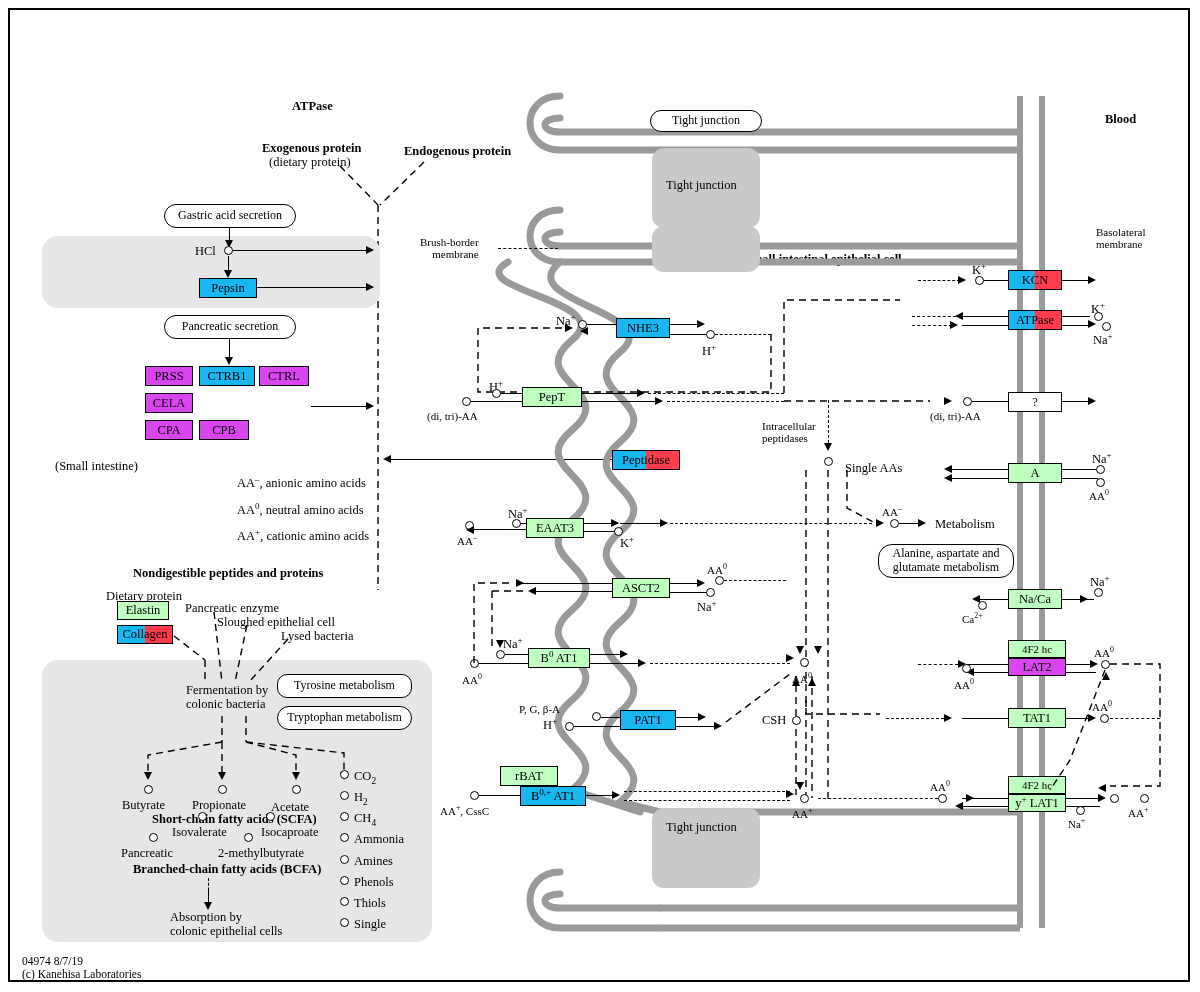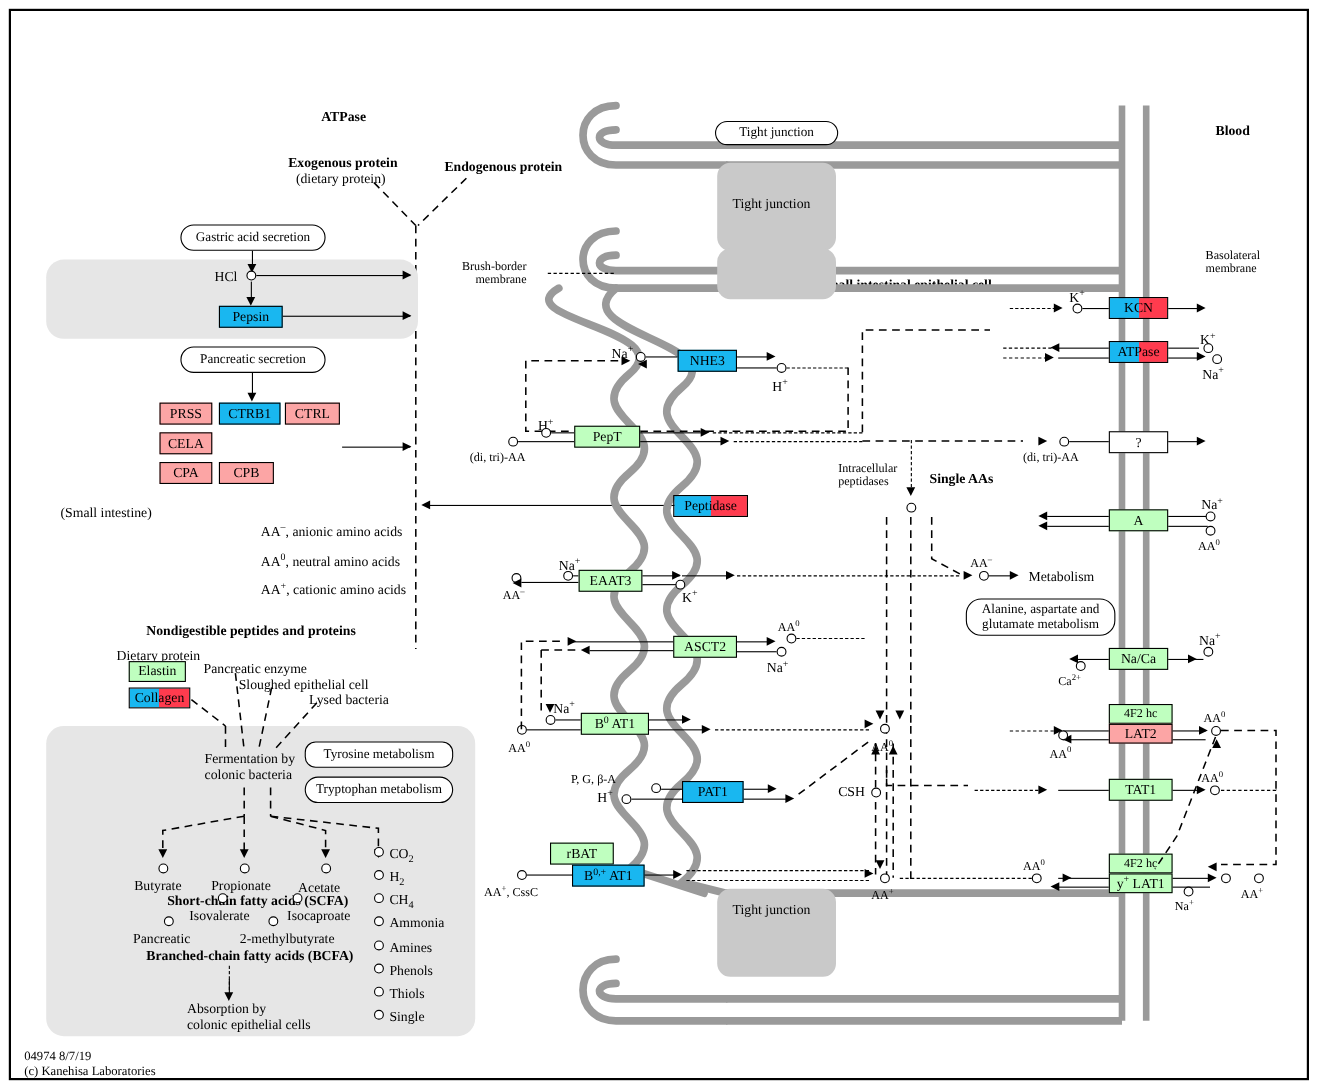--- a/index.html
+++ b/index.html
@@ -14,21 +14,21 @@
   #title-box{position:absolute;left:45px;top:52px;width:320px;height:28px;border:2px solid #000;background:#fff;box-sizing:border-box;}
   #title-box .t{position:absolute;left:0;top:5px;width:100%;text-align:center;font-size:14.5px;letter-spacing:1.6px;}
   
   .maplink{position:absolute;border:1.6px solid #000;border-radius:14px;background:#fff;box-sizing:border-box;
            display:flex;align-items:center;justify-content:center;text-align:center;font-size:12px;line-height:1.15;padding:0 6px;}
   
   .gbox{position:absolute;border:1.3px solid #000;box-sizing:border-box;display:flex;align-items:center;justify-content:center;
         font-size:12.5px;color:#000;overflow:hidden;}
   .g-green{background:#bfffbf;}
   .g-blue{background:#19b7f0;}
-  .g-red{background:#fca5a5;}
+  .g-red{background:#d946ef;}
   .g-white{background:#fff;}
   .g-split{background:linear-gradient(to right,#19b7f0 0 50%,#ff3b4e 50% 100%);}
   .gbox span{position:relative;z-index:2;}
   
   .shade{position:absolute;background:#e6e6e6;border-radius:16px;}
   .tj{position:absolute;background:#c9c9c9;border-radius:12px;}
   
   .cpd{position:absolute;width:9px;height:9px;border:1.5px solid #000;border-radius:50%;background:#fff;box-sizing:border-box;}
   
   .ln{position:absolute;background:#000;}
@@ -411,21 +411,21 @@
  <div class="ln lnh" style="left:479px;top:795px;width:41px;"></div>
  <div class="ln lnh" style="left:586px;top:795px;width:30px;"></div>
  <div class="ar ar-r" style="left:612px;top:791px;"></div>
  <div class="dsh-h" style="left:624px;top:791px;width:166px;"></div>
  <div class="dsh-h" style="left:624px;top:800px;width:166px;"></div>
 
  <div class="txt small" style="left:762px;top:420px;">Intracellular<br>peptidases</div>
  <div class="dsh-v" style="left:828px;top:400px;height:48px;"></div>
  <div class="ar ar-d" style="left:824px;top:443px;"></div>
  <div class="cpd" style="left:824px;top:457px;"></div>
- <div class="txt" style="left:845px;top:428px;font-weight:bold;">Single AAs</div>
+ <div class="txt" style="left:845px;top:461px;">Single AAs</div>
  <svg class="abs" style="left:0;top:0;width:1200px;height:992px;pointer-events:none">
    <g stroke="#000" stroke-width="1.4" fill="none" stroke-dasharray="7,5">
      <path d="M847 470 L847 508 L875 523"></path>
      <path d="M828 470 L828 660"></path>
      <path d="M806 470 L806 660"></path>
      <path d="M828 660 L828 800"></path>
      <path d="M806 660 L806 800"></path>
    </g>
  </svg>
 

